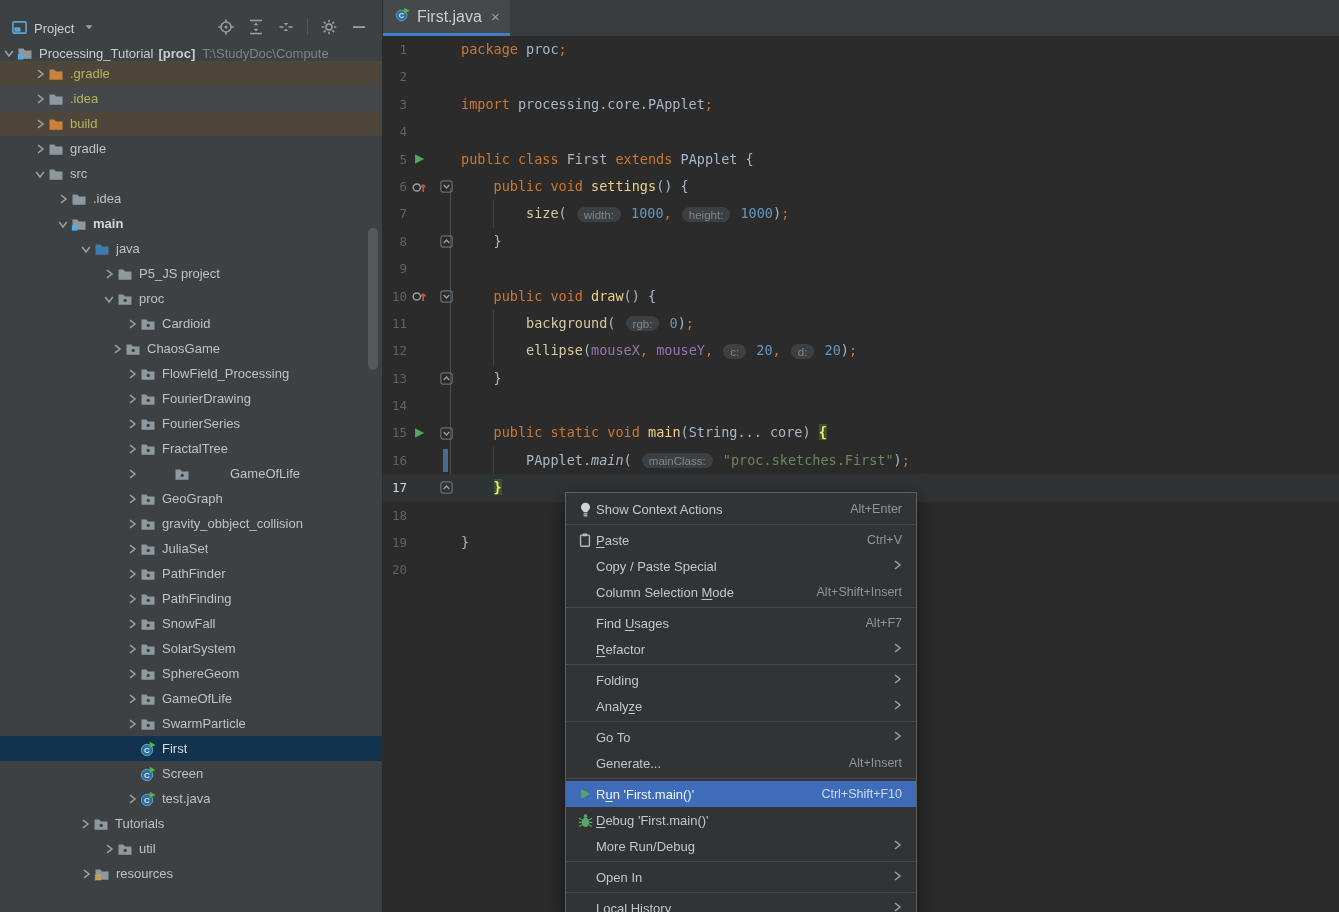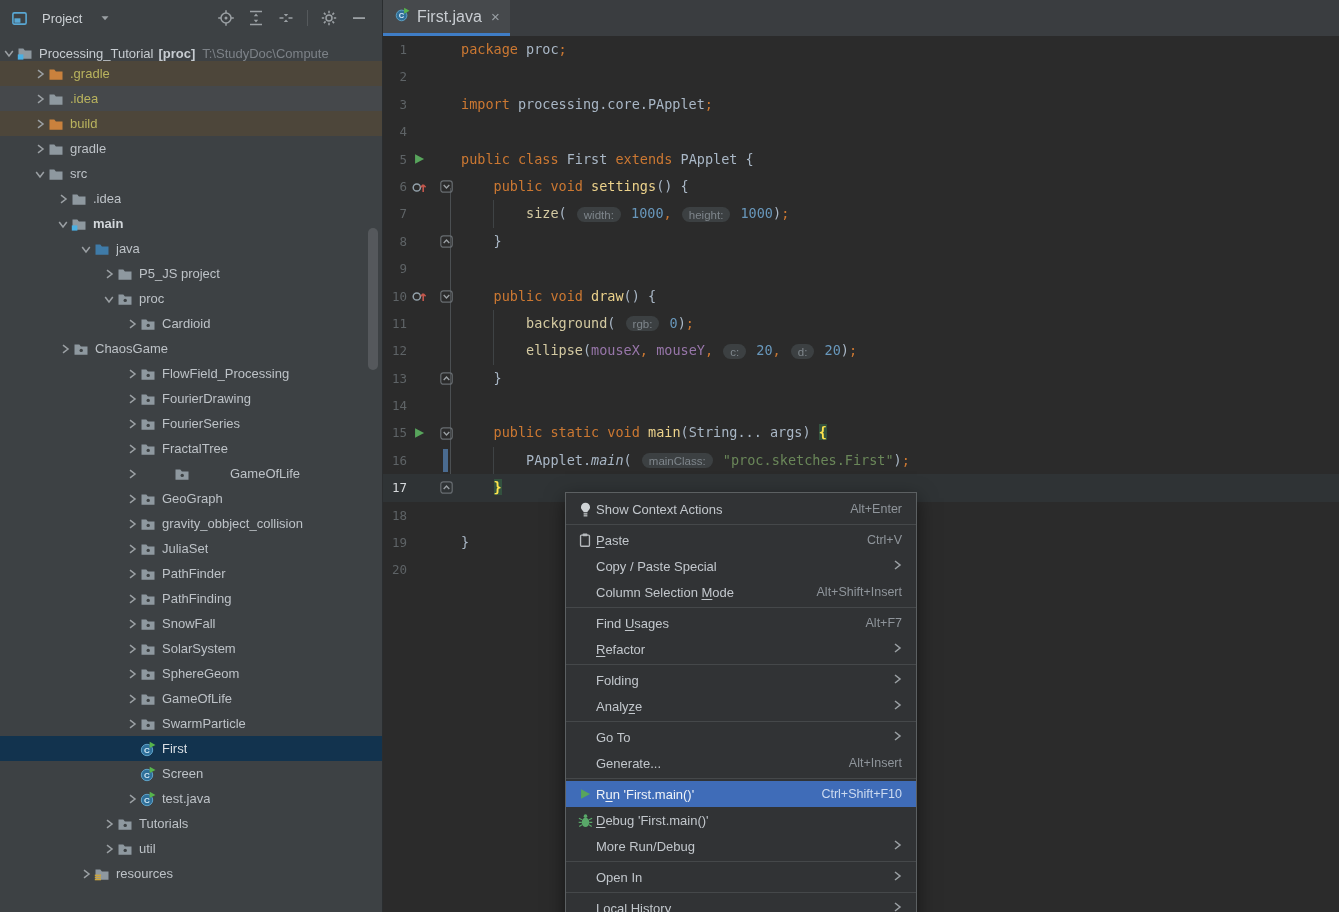--- a/index.html
+++ b/index.html
@@ -1,21 +1,21 @@
 <!DOCTYPE html>
 <html><head>
 <meta charset="utf-8">
 <style>
   html,body{margin:0;padding:0;}
   body{width:1339px;height:912px;overflow:hidden;background:#2b2b2b;font-family:"Liberation Sans",sans-serif;-webkit-font-smoothing:antialiased;}
   .app{position:relative;width:1339px;height:912px;}
 
   
   .panel{position:absolute;left:0;top:0;width:382px;height:912px;background:#3d4144;border-right:1px solid #2a2d2f;overflow:hidden;}
-  .panel-header{height:36px;display:flex;align-items:center;padding:0 8px 0 10px;gap:14px;}
+  .panel-header{height:36px;display:flex;align-items:flex-end;padding:0 8px 0 10px;gap:6px;}
   .panel-title{color:#ccd0d4;font-size:13px;}
   .header-actions{margin-left:auto;display:flex;align-items:center;gap:12px;padding-right:6px;}
   .hdiv{width:1px;height:16px;background:#55595c;}
   .hicon{display:flex;align-items:center;justify-content:center;width:18px;height:18px;cursor:pointer;}
   .tree{position:absolute;top:36px;left:0;right:0;}
   .trow{height:25px;display:flex;align-items:center;font-size:13px;color:#bdc2c7;white-space:nowrap;cursor:pointer;}
   .trow .chev{width:17px;flex:none;display:flex;align-items:center;justify-content:center;}
   .trow .ticon{width:16px;flex:none;display:flex;align-items:center;justify-content:center;margin-right:6px;}
   .trow .tlabel{overflow:hidden;}
   .trow.row-brown{background:#4d463a;}
@@ -280,21 +280,21 @@
             </svg>
           </span>
           <span class="ticon">
             <svg width="16" height="16" viewBox="0 0 16 16">
               <path d="M1.5 13.8 V3.6 h4.8 l1.6 1.9 h6.6 v8.3 z" fill="#8e989f"></path>
               <circle cx="8.2" cy="9.4" r="1.7" fill="#3d4144"></circle>
             </svg>
           </span>
           <span class="tlabel">Cardioid</span>
         </div>
-        <div class="trow " style="padding-left: 56px;">
+        <div class="trow " style="padding-left: 108px;">
           <span class="chev">
             <svg width="16" height="16" viewBox="0 0 16 16">
               <path d="M6 4.2 L11 8 6 11.8" fill="none" stroke="#9ba0a4" stroke-width="1.5"></path>
             </svg>
           </span>
           <span class="ticon">
             <svg width="16" height="16" viewBox="0 0 16 16">
               <path d="M1.5 13.8 V3.6 h4.8 l1.6 1.9 h6.6 v8.3 z" fill="#8e989f"></path>
               <circle cx="8.2" cy="9.4" r="1.7" fill="#3d4144"></circle>
             </svg>
@@ -541,21 +541,21 @@
           </span>
           <span class="ticon">
             <svg width="16" height="16" viewBox="0 0 16 16">
               <circle cx="7" cy="9" r="5.7" fill="#2f6f99" stroke="#5fa3c8" stroke-width="1"></circle>
               <text x="7" y="12" text-anchor="middle" font-size="8" font-weight="bold" fill="#d2e8f5" font-family="Liberation Sans, sans-serif">C</text>
               <path d="M9.7 0.7 L15.5 3.9 9.7 7.1 z" fill="#57b44c"></path>
             </svg>
           </span>
           <span class="tlabel">test.java</span>
         </div>
-        <div class="trow " style="padding-left: 100px;">
+        <div class="trow " style="padding-left: 76px;">
           <span class="chev">
             <svg width="16" height="16" viewBox="0 0 16 16">
               <path d="M6 4.2 L11 8 6 11.8" fill="none" stroke="#9ba0a4" stroke-width="1.5"></path>
             </svg>
           </span>
           <span class="ticon">
             <svg width="16" height="16" viewBox="0 0 16 16">
               <path d="M1.5 13.8 V3.6 h4.8 l1.6 1.9 h6.6 v8.3 z" fill="#8e989f"></path>
               <circle cx="8.2" cy="9.4" r="1.7" fill="#3d4144"></circle>
             </svg>
@@ -741,21 +741,21 @@
             <svg width="14" height="14" viewBox="0 0 16 16">
               <path d="M3.5 2.5 L13.8 8 3.5 13.5 z" fill="#58a55c"></path>
             </svg>
           </span>
           <span class="fcol">
             <svg width="13" height="13" viewBox="0 0 13 13">
               <rect x="0.8" y="0.8" width="11.4" height="11.4" rx="2.5" fill="none" stroke="#686d71" stroke-width="1.2"></rect>
               <path d="M3.7 5 L6.5 8 9.3 5" fill="none" stroke="#9ba0a4" stroke-width="1.3"></path>
             </svg>
           </span>
-          <span class="ct"><span class="pl">    </span><span class="kw">public</span><span class="pl"> </span><span class="kw">static</span><span class="pl"> </span><span class="kw">void</span><span class="pl"> </span><span class="de">main</span><span class="pl">(String... args) </span><span class="bh">{</span></span>
+          <span class="ct"><span class="pl">    </span><span class="kw">public</span><span class="pl"> </span><span class="kw">static</span><span class="pl"> </span><span class="kw">void</span><span class="pl"> </span><span class="de">main</span><span class="pl">(String... core) </span><span class="bh">{</span></span>
         </div>
         <div class="cl">
           <span class="ln">16</span>
           <span class="gic"></span>
           <span class="fcol">
             <div class="chbar"></div>
           </span>
           <span class="ct"><span class="pl">        PApplet.</span><span class="it">main</span><span class="pl">( </span><span class="in">mainClass:</span><span class="pl"> </span><span class="st">"proc.sketches.First"</span><span class="pl">)</span><span class="pu">;</span></span>
         </div>
         <div class="cl cur">

